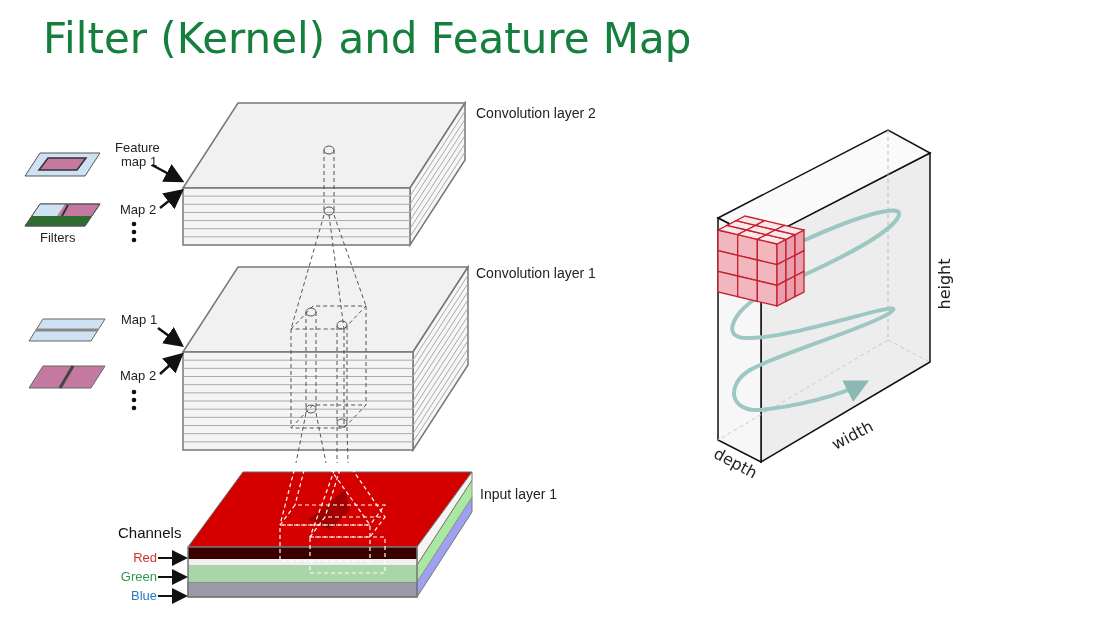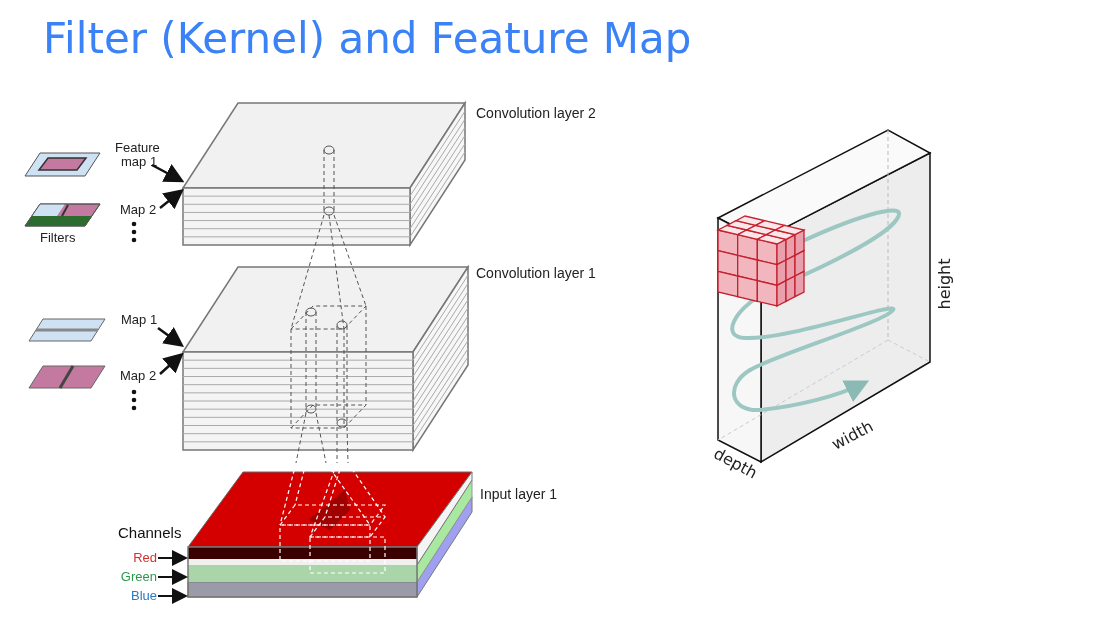--- a/index.html
+++ b/index.html
@@ -1,17 +1,17 @@
 <!DOCTYPE html>
 <html><head>
 <meta charset="utf-8">
 <style>
   html, body { margin:0; padding:0; background:#ffffff; }
   body { width:1103px; height:617px; position:relative; overflow:hidden; font-family:"DejaVu Sans", sans-serif; }
-  .title { position:absolute; left:43px; top:14px; font-size:42px; color:#3b82f6; font-family:"DejaVu Sans", sans-serif; white-space:nowrap; }
+  .title { position:absolute; left:43px; top:14px; font-size:42px; color:#15803d; font-family:"DejaVu Sans", sans-serif; white-space:nowrap; }
   svg { position:absolute; left:0; top:0; }
   .lbl { font-family:"Liberation Sans", sans-serif; font-size:14px; fill:#222; }
   .lbl-sm { font-family:"Liberation Sans", sans-serif; font-size:13px; fill:#222; }
   .ax { font-family:"DejaVu Sans", sans-serif; font-size:16px; fill:#222; }
 </style>
 </head>
 <body>
 
 <div class="title">Filter (Kernel) and Feature Map</div>
 

